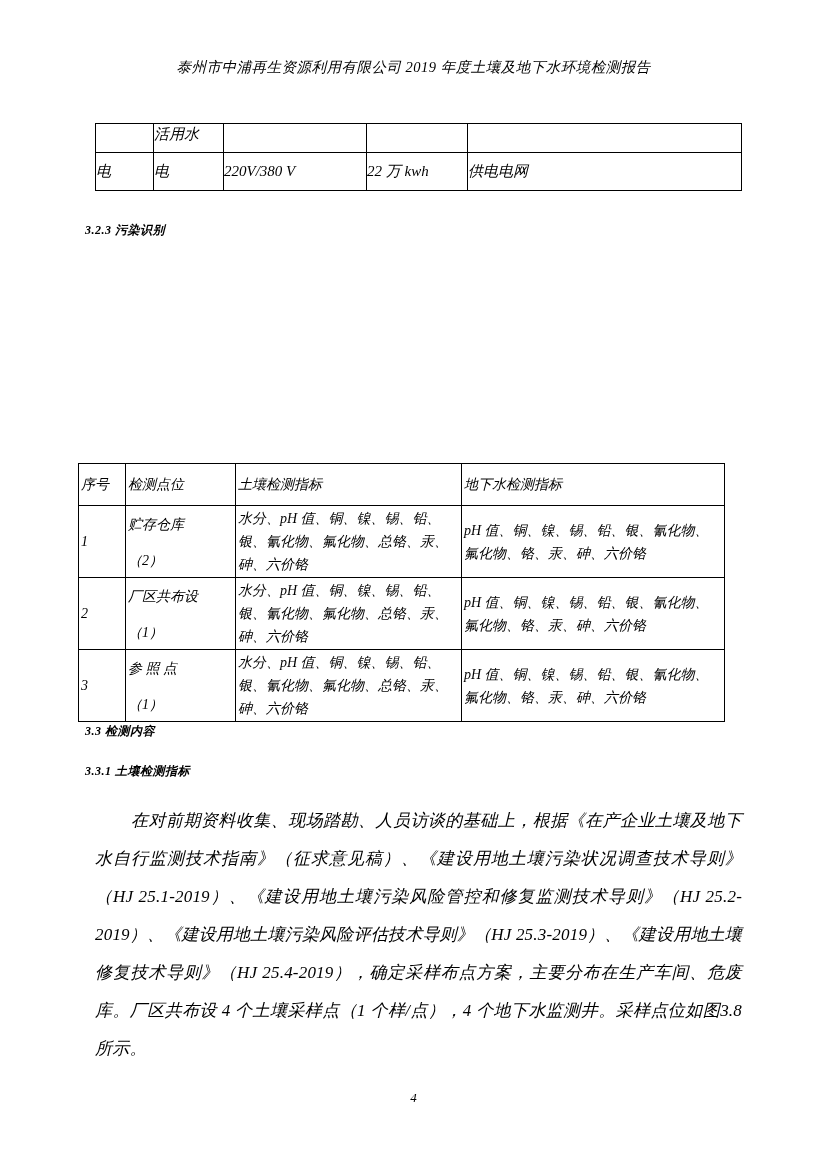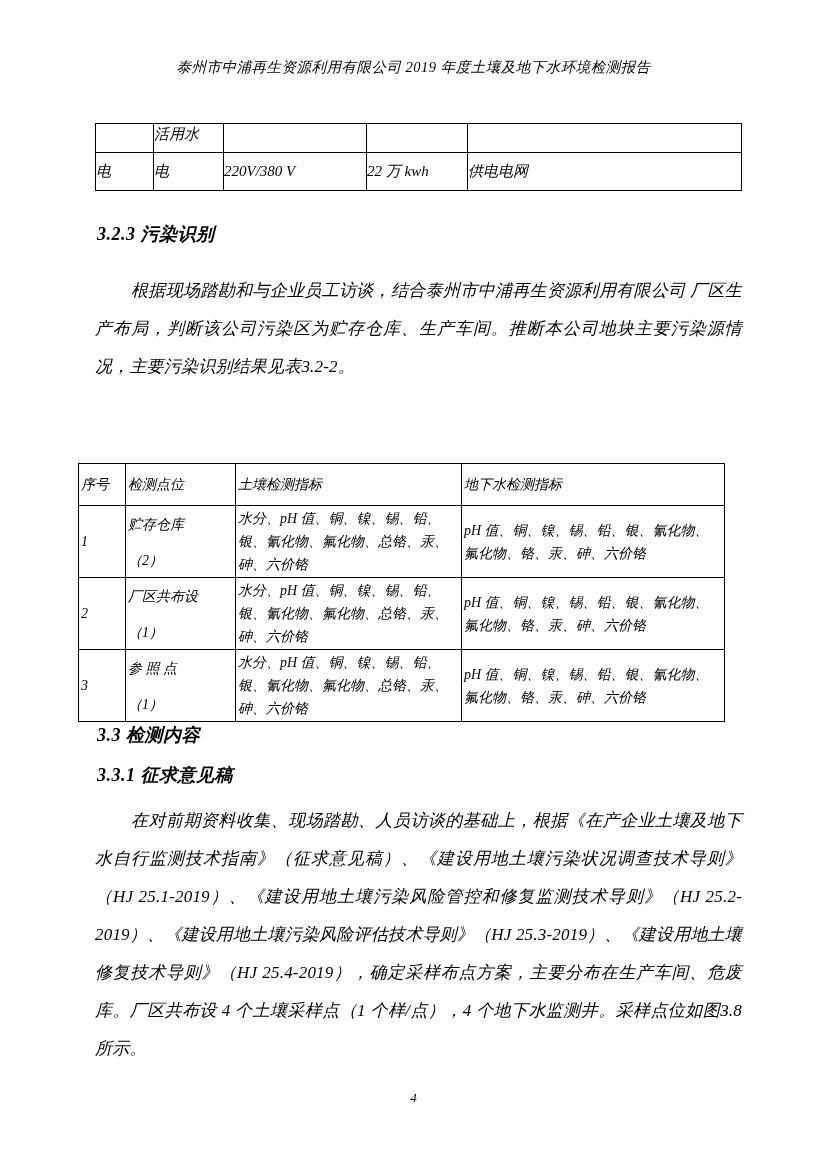--- a/index.html
+++ b/index.html
@@ -44,22 +44,22 @@
     top: 123px;
     left: 95px;
     width: 646px;
   }
   .top-table td { font-size: 15px; }
   .top-table .partial-row td { height: 29px; vertical-align: top; padding-top: 1px; }
   .top-table .main-row td { height: 38px; }
   
   .h-section {
     position: absolute;
-    left: 97px;
-    font-size: 18px;
+    left: 85px;
+    font-size: 12px;
     font-weight: bold;
     letter-spacing: 0.5px;
   }
   .h-323 { top: 222px; }
   .h-33  { top: 723px; }
   .h-331 { top: 763px; }
   
   .para {
     position: absolute;
     left: 95px;
@@ -130,21 +130,20 @@
         <td>电</td>
         <td>220V/380 V</td>
         <td>22 万 kwh</td>
         <td>供电电网</td>
       </tr>
     </tbody>
   </table>
 
   <div class="h-section h-323">3.2.3 污染识别</div>
 
-  <div class="para p-323">根据现场踏勘和与企业员工访谈，结合泰州市中浦再生资源利用有限公司 厂区生产布局，判断该公司污染区为贮存仓库、生产车间。推断本公司地块主要污染源情况，主要污染识别结果见表3.2-2。</div>
 
 
   <table class="pollution-table">
     <colgroup>
       <col style="width:47px">
         <col style="width:110px">
         <col style="width:226px">
         <col style="width:263px">
     </colgroup>
     <tbody>
@@ -179,19 +178,19 @@
           <div class="pt-count">（1）</div>
         </td>
         <td>水分、pH 值、铜、镍、锡、铅、银、氰化物、氟化物、总铬、汞、砷、六价铬</td>
         <td>pH 值、铜、镍、锡、铅、银、氰化物、氟化物、铬、汞、砷、六价铬</td>
       </tr>
     </tbody>
   </table>
 
   <div class="h-section h-33">3.3 检测内容</div>
 
-  <div class="h-section h-331">3.3.1 征求意见稿</div>
+  <div class="h-section h-331">3.3.1 土壤检测指标</div>
 
   <div class="para p-331">在对前期资料收集、现场踏勘、人员访谈的基础上，根据《在产企业土壤及地下水自行监测技术指南》（征求意见稿）、《建设用地土壤污染状况调查技术导则》（HJ 25.1-2019）、《建设用地土壤污染风险管控和修复监测技术导则》（HJ 25.2-2019）、《建设用地土壤污染风险评估技术导则》（HJ 25.3-2019）、《建设用地土壤修复技术导则》（HJ 25.4-2019），确定采样布点方案，主要分布在生产车间、危废库。厂区共布设 4 个土壤采样点（1 个样/点），4 个地下水监测井。采样点位如图3.8 所示。</div>
 
   <div class="page-number">4</div>
 
 </div>
 
 </body></html>

